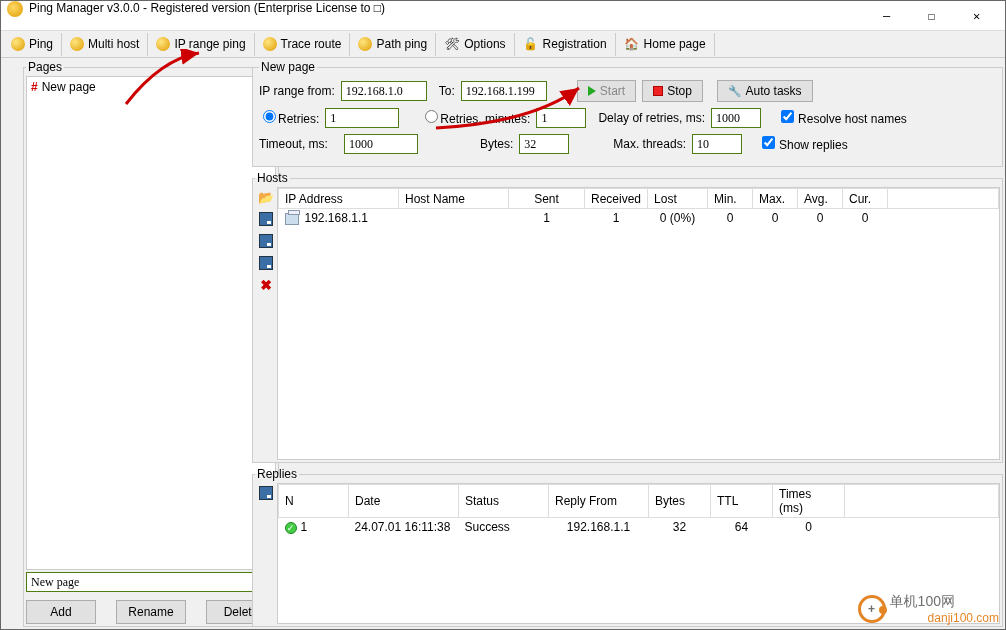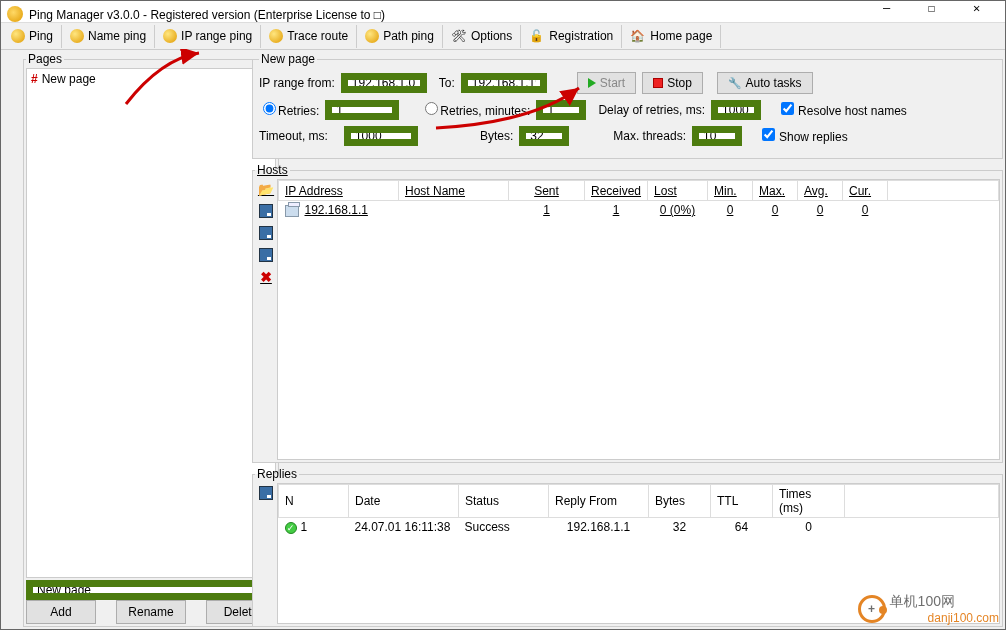--- a/index.html
+++ b/index.html
@@ -1,18 +1,18 @@
 <!DOCTYPE html>
 <html><head>
 <meta charset="utf-8">
 <style>
 * { box-sizing: border-box; font-family: "Segoe UI", Tahoma, sans-serif; font-size: 12px; }
 body { margin: 0; background: #f0f0f0; overflow: hidden; }
 .window { width: 1006px; height: 630px; border: 1px solid #666; background: #f0f0f0; display: flex; flex-direction: column; position: relative; }
-.titlebar { height: 22px; background: #fff; display: flex; align-items: flex-end; padding: 0 6px; border-bottom: 1px solid #ddd; }
+.titlebar { height: 30px; background: #fff; display: flex; align-items: flex-start; padding: 0 6px; border-bottom: 1px solid #ddd; }
 .title-icon { width: 16px; height: 16px; background: radial-gradient(circle at 40% 40%, #ffd966, #e09a00); border-radius: 50%; margin-right: 6px; }
 .title-text { flex: 1; font-size: 12px; }
 .win-controls { display: flex; }
 .win-btn { width: 45px; height: 29px; display: flex; align-items: center; justify-content: center; font-family: monospace; font-size: 12px; cursor: pointer; }
 
 .toolbar { height: 27px; background: #f0f0f0; display: flex; align-items: center; padding-left: 2px; border-bottom: 1px solid #ccc; }
 .tool-item { display: flex; align-items: center; height: 23px; padding: 0 8px; border-right: 1px solid #ccc; cursor: pointer; gap: 4px; }
 .tool-icon { width: 16px; height: 16px; display: inline-flex; align-items: center; justify-content: center; }
 .ball-icon { width: 14px; height: 14px; background: radial-gradient(circle at 35% 35%, #ffe680, #e09a00); border-radius: 50%; }
 .wrench-icon::before { content: "🛠"; font-size: 12px; }
@@ -22,38 +22,38 @@
 .content { flex: 1; display: flex; padding: 2px; gap: 4px; overflow: hidden; }
 fieldset { border: 1px solid #ccc; margin: 0; padding: 2px; background: #f0f0f0; }
 legend { font-size: 12px; padding: 0 2px; }
 
 .pages-panel { width: 245px; display: flex; flex-direction: column; padding-left: 20px; }
 .pages-fs { flex: 1; display: flex; flex-direction: column; }
 .pages-list { flex: 1; background: #fff; border: 1px solid #ccc; padding: 2px; overflow: auto; }
 .page-item { display: flex; align-items: center; gap: 4px; padding: 1px 2px; }
 .hash-icon { color: #c00; font-weight: bold; }
 .page-input { border: 1px solid #aaa; padding: 2px; margin-top: 2px; }
-.page-buttons { display: flex; gap: 20px; margin-top: 0; justify-content: space-around; }
+.page-buttons { display: flex; gap: 20px; margin-top: 8px; justify-content: space-around; }
 .btn { min-width: 70px; height: 24px; border: 1px solid #adadad; background: #e1e1e1; cursor: pointer; font-size: 12px; }
 .btn:disabled { color: #888; }
 
 .right-panel { flex: 1; display: flex; flex-direction: column; gap: 4px; overflow: hidden; }
 .newpage-fs { padding: 6px; }
 .form-row { display: flex; align-items: center; gap: 6px; margin-bottom: 6px; }
 .form-row label { white-space: nowrap; }
-input[type=text] { border: 7px solid #4d7c0f; padding: 2px 4px; height: 20px; background: #fff; }
+input[type=text] { border: 1px solid #4d7c0f; padding: 2px 4px; height: 20px; background: #fff; font-family: Liberation Serif, serif; }
 input[type=radio] { margin: 0 2px 0 4px; }
 input[type=checkbox] { margin: 0 4px 0 0; }
 .action-btn { height: 22px; padding: 0 10px; border: 1px solid #adadad; background: #e1e1e1; display: inline-flex; align-items: center; gap: 4px; cursor: pointer; }
 .action-btn:disabled { color: #888; }
 .play-icon { width: 0; height: 0; border-left: 8px solid #2a2; border-top: 5px solid transparent; border-bottom: 5px solid transparent; }
 .stop-icon { width: 10px; height: 10px; background: #e22; border: 1px solid #a00; }
 .wand-icon::before { content: "🔧"; font-size: 11px; color: #d4a000; }
 
-.hosts-fs { flex: 1; display: flex; overflow: hidden; text-decoration: underline; }
+.hosts-fs { flex: 1; display: flex; overflow: hidden; }
 .hosts-actions { width: 22px; display: flex; flex-direction: column; gap: 6px; padding-top: 2px; align-items: center; }
 .mini-icon { width: 16px; height: 16px; cursor: pointer; display: flex; align-items: center; justify-content: center; }
 .folder-icon::before { content: "📂"; font-size: 13px; }
 .disk-icon { width: 14px; height: 14px; background: #3a6ea5; border: 1px solid #234; position: relative; }
 .disk-icon::after { content: ""; position: absolute; bottom: 1px; right: 1px; width: 4px; height: 3px; background: #fff; }
 .del-icon { color: #c00; font-weight: bold; font-size: 14px; }
 
 .grid { flex: 1; background: #fff; border: 1px solid #ccc; overflow: auto; }
 table { border-collapse: collapse; width: 100%; }
 th { background: #fff; border: 1px solid #ddd; padding: 2px 6px; text-align: left; font-weight: normal; height: 20px; }
@@ -87,21 +87,21 @@
     </div>
   </div>
 
   <div class="toolbar">
     <div class="tool-item">
         <span class="tool-icon ball-icon"></span>
         <span>Ping</span>
       </div>
     <div class="tool-item">
         <span class="tool-icon ball-icon"></span>
-        <span>Name ping</span>
+        <span>Multi host</span>
       </div>
     <div class="tool-item">
         <span class="tool-icon ball-icon"></span>
         <span>IP range ping</span>
       </div>
     <div class="tool-item">
         <span class="tool-icon ball-icon"></span>
         <span>Trace route</span>
       </div>
     <div class="tool-item">

